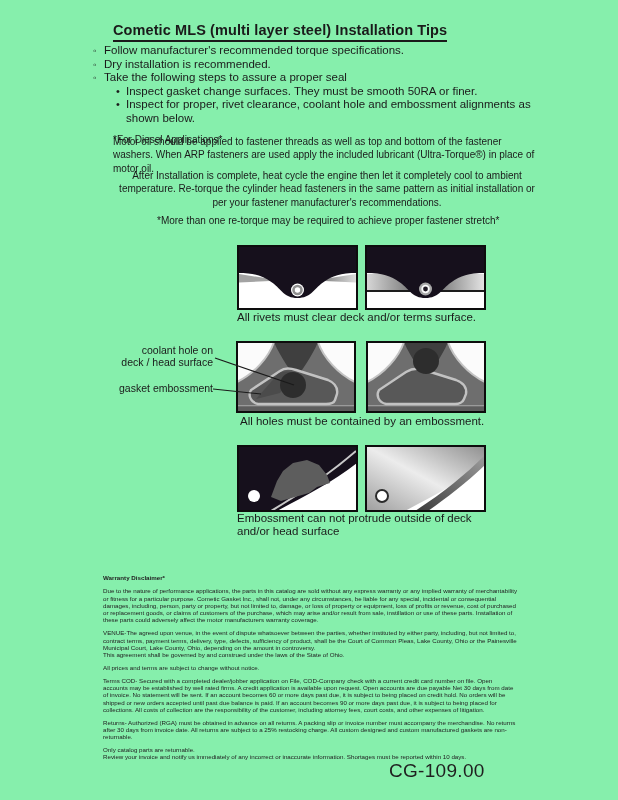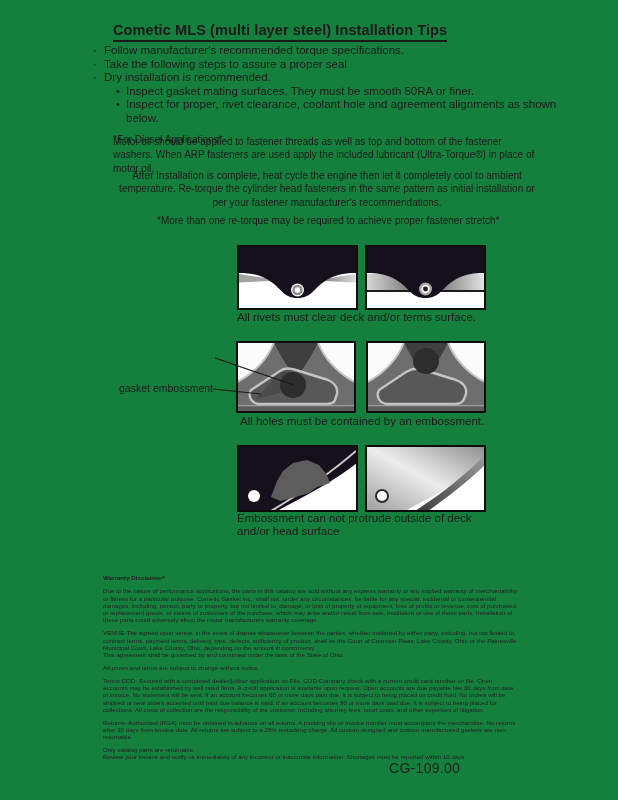--- a/index.html
+++ b/index.html
@@ -1,19 +1,19 @@
 <!DOCTYPE html>
 <html><head>
 <meta charset="utf-8">
 <style>
   * { margin:0; padding:0; box-sizing:border-box; }
   body { background:#e8e8e8; font-family:"Liberation Sans", sans-serif; }
   .page {
     position:relative; width:618px; height:800px; margin:0 auto;
-    background:#15803d; color:#1a1a1a; overflow:hidden;
+    background:#86efac; color:#1a1a1a; overflow:hidden;
   }
   .abs { position:absolute; }
   .pre { white-space:pre-line; }
 
   .title {
     left:113px; top:22px; font-size:14.5px; font-weight:bold;
     border-bottom:2px solid #1a1a1a; padding-bottom:2px; letter-spacing:0.1px;
   }
   .bullets { left:95px; top:44px; font-size:11.5px; line-height:13.6px; width:470px; }
   .b { padding-left:9px; position:relative; }
@@ -30,37 +30,37 @@
   .dg-head { font-size:13px; letter-spacing:0.6px; text-align:center; width:121px;margin-top:48px; }
   .caption { font-size:11.5px; line-height:12.5px; }
   .callouts { left:100px; top:345px; width:113px; text-align:right;
               font-size:10.5px; line-height:11.5px; }
   .callout2 { left:100px; top:382px; width:113px; text-align:right; font-size:10.5px; }
 
   .legal { left:103px; top:574px; width:415px; font-size:6.2px; line-height:7.3px; color:#222; }
   .legal .lh { font-weight:bold; margin-bottom:6px; }
   .legal p { margin-bottom:5.5px; }
 
-  .footer-code { left:389px; top:760px; font-size:14px; letter-spacing:0.3px; color:#1f1f1f; }
+  .footer-code { left:389px; top:760px; font-size:19px; letter-spacing:0.3px; color:#1f1f1f; }
 
   svg { display:block; }
 </style>
 </head>
 <body>
 
 <div class="page">
 
   <div class="abs title">Cometic MLS (multi layer steel) Installation Tips</div>
 
   <div class="abs bullets">
     <div class="b">Follow manufacturer's recommended torque specifications.</div>
+    <div class="b">Dry installation is recommended.</div>
     <div class="b">Take the following steps to assure a proper seal</div>
-    <div class="b">Dry installation is recommended.</div>
-    <div class="b sub">Inspect gasket mating surfaces.  They must be smooth 50RA or finer.</div>
-    <div class="b sub">Inspect for proper, rivet clearance, coolant hole and agreement alignments as shown below.</div>
+    <div class="b sub">Inspect gasket change surfaces.  They must be smooth 50RA or finer.</div>
+    <div class="b sub">Inspect for proper, rivet clearance, coolant hole and embossment alignments as shown below.</div>
   </div>
 
   <div class="abs diesel-h">*For Diesel Applications*</div>
   <div class="abs para p1">Motor oil should be applied to fastener threads as well as top and bottom of the fastener washers. When ARP fasteners are used apply the included lubricant (Ultra-Torque®) in place of motor oil.</div>
   <div class="abs para p2">After Installation is complete, heat cycle the engine then let it completely cool to ambient temperature. Re-torque the cylinder head fasteners in the same pattern as initial installation or per your fastener manufacturer's recommendations.</div>
   <div class="abs para p3">*More than one re-torque may be required to achieve proper fastener stretch*</div>
 
   <div class="abs dg-head" style="left:237px; top:230px;">RIGHT</div>
   <div class="abs dg-head" style="left:365px; top:230px;">WRONG</div>
 
@@ -104,20 +104,22 @@
       <circle cx="60.5" cy="44" r="2.4" fill="#201a24"></circle>
       <rect x="1" y="1" width="119" height="63" fill="none" stroke="#0d0d0d" stroke-width="2"></rect>
     </svg>
   </div>
 
   <div class="abs caption" style="left:237px; top:311px;">All rivets must clear deck and/or terms surface.</div>
 
   <div class="abs dg-head" style="left:236px; top:327px; width:120px;">RIGHT</div>
   <div class="abs dg-head" style="left:366px; top:327px; width:120px;">WRONG</div>
 
+  <div class="abs callouts pre">coolant hole on
+deck / head surface</div>
   <div class="abs callout2">gasket embossment</div>
 
   <div class="abs" style="left:236px; top:341px;">
     <svg width="120" height="72" viewBox="0 0 120 72">
       <rect x="0" y="0" width="120" height="72" fill="#6e6e6e"></rect>
       <path d="M38,1 H82 C75,18 64,30 60,40 C56,30 45,18 38,1 Z" fill="#3f3f3f"></path>
       <path d="M1,1 H38 C33,16 18,33 1,41 Z" fill="#fbfbfb"></path>
       <path d="M119,1 H82 C87,16 102,33 119,41 Z" fill="#fbfbfb"></path>
       <path d="M38,1 C33,16 18,33 1,41" fill="none" stroke="#c4c4c4" stroke-width="2"></path>
       <path d="M82,1 C87,16 102,33 119,41" fill="none" stroke="#c4c4c4" stroke-width="2"></path>

